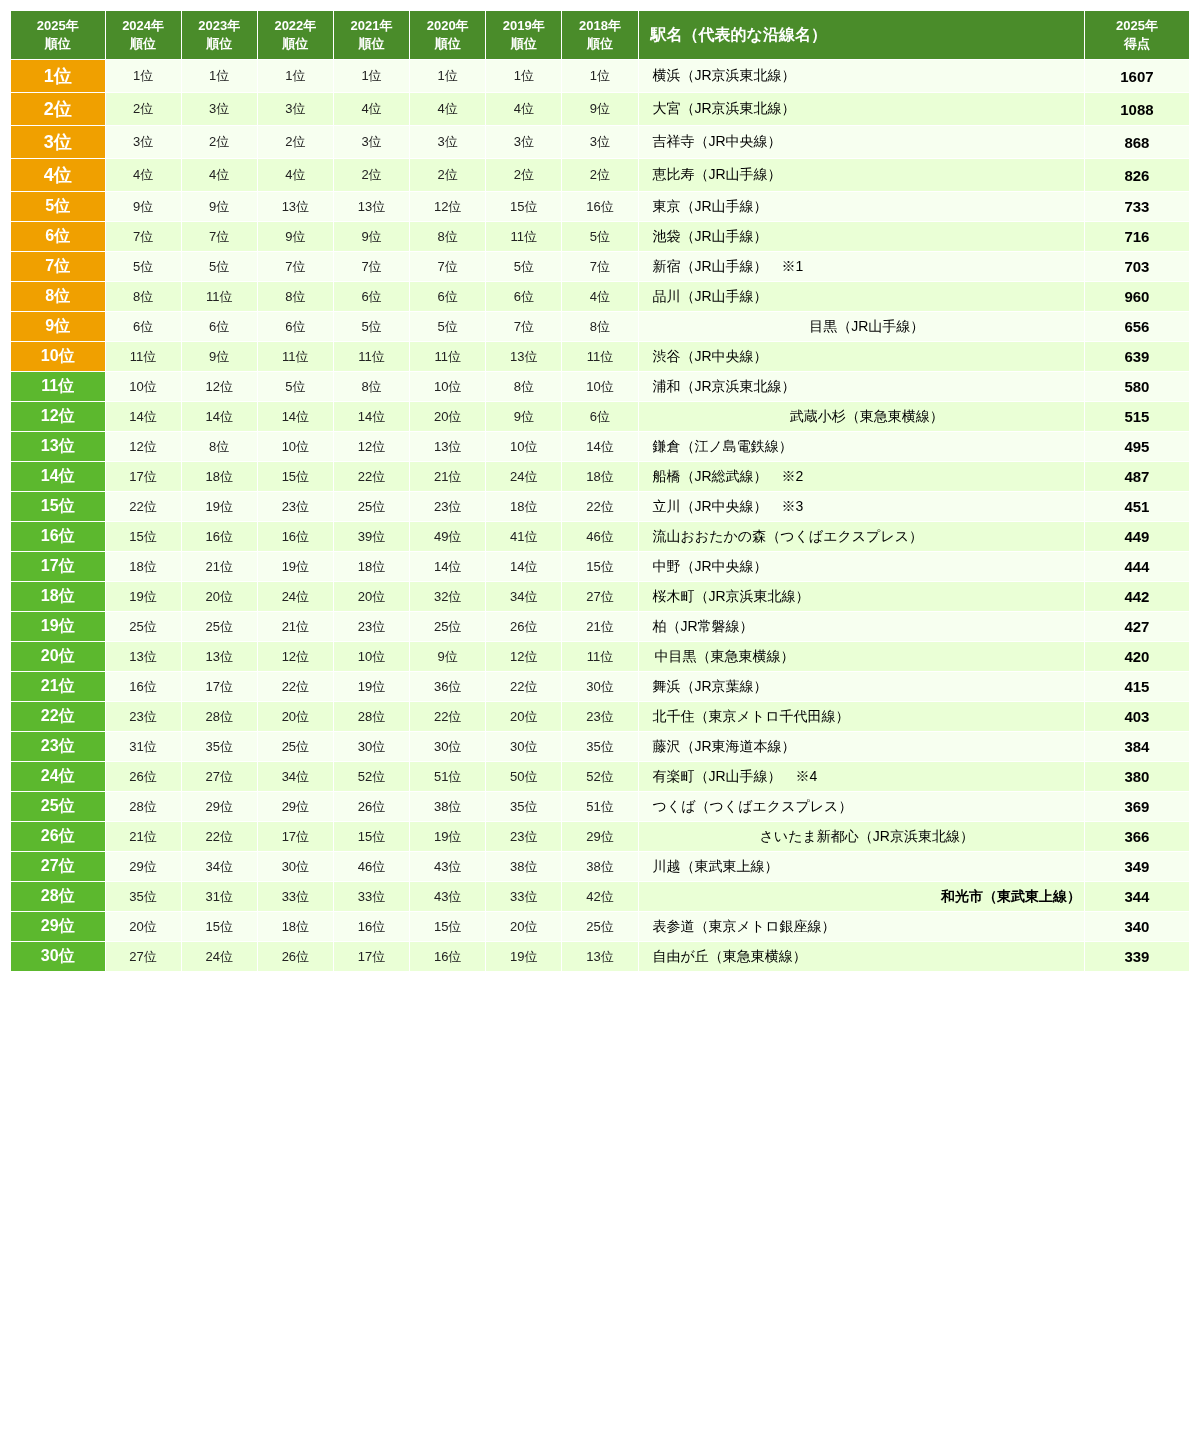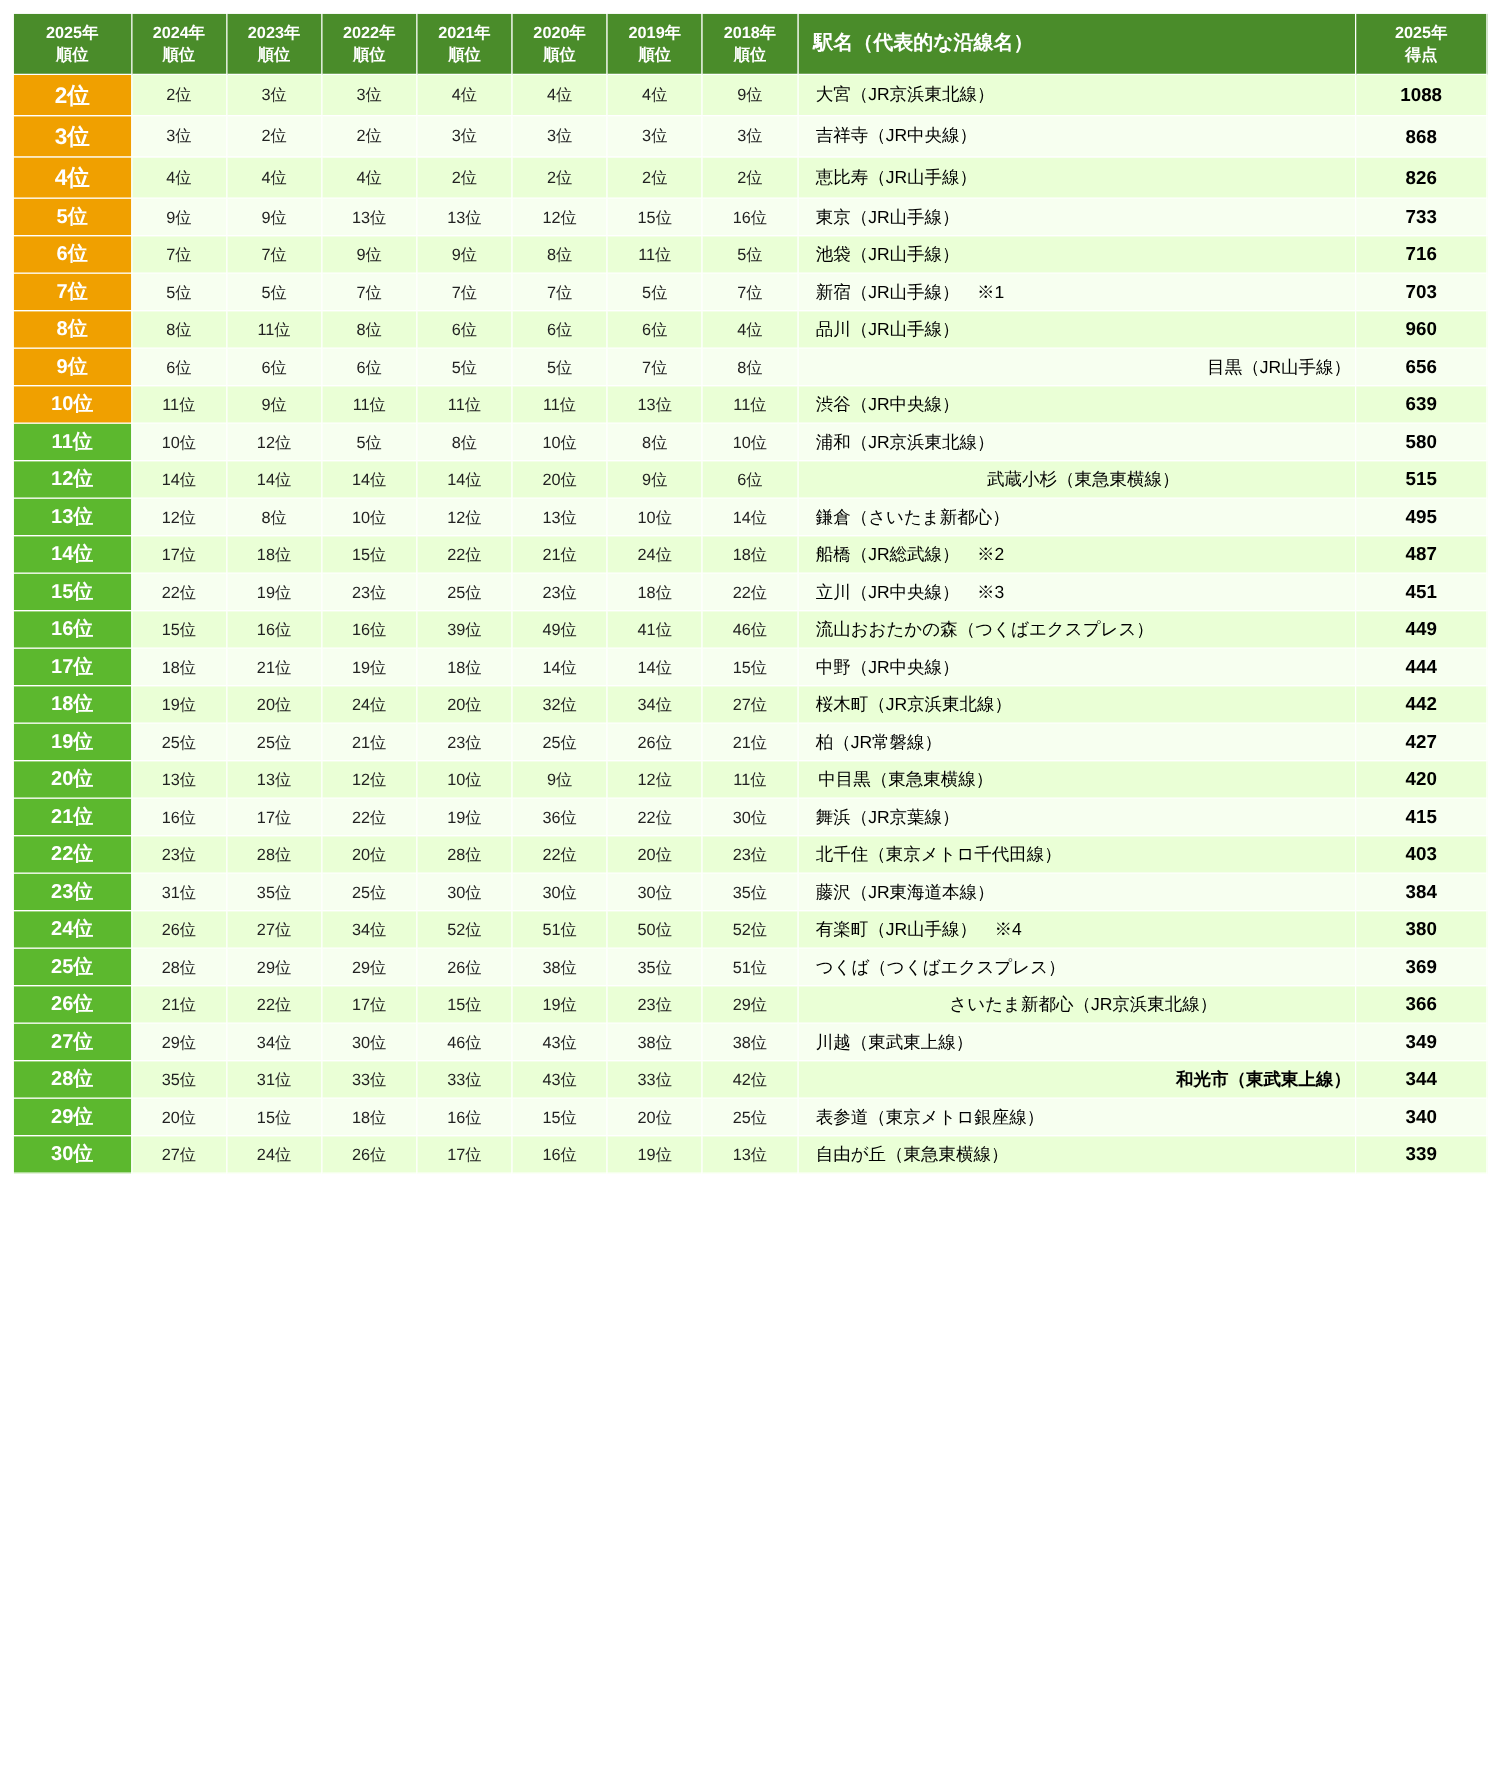--- a/index.html
+++ b/index.html
@@ -81,20 +81,32 @@
         <th class="year-col" style="white-space:pre-line">2019年
 順位</th>
         <th class="year-col" style="white-space:pre-line">2018年
 順位</th>
         <th class="station-col" style="white-space:pre-line; font-size:16px;">駅名（代表的な沿線名）</th>
         <th class="score-col" style="white-space:pre-line">2025年
 得点</th>
       </tr>
     </thead>
     <tbody id="table-body">
+    <tr style="background: rgb(247, 255, 240);">
+          <td class="rank-cell" style="background: rgb(240, 160, 0); color: rgb(255, 255, 255); font-weight: bold; font-size: 18px;">1位</td>
+          <td class="year-cell">1位</td>
+          <td class="year-cell">1位</td>
+          <td class="year-cell">1位</td>
+          <td class="year-cell">1位</td>
+          <td class="year-cell">1位</td>
+          <td class="year-cell">1位</td>
+          <td class="year-cell">1位</td>
+          <td class="station-cell" style="text-align: left;">横浜（JR京浜東北線）</td>
+          <td class="score-cell">1607</td>
+        </tr>
         <tr style="background: rgb(234, 255, 214);">
           <td class="rank-cell" style="background: rgb(240, 160, 0); color: rgb(255, 255, 255); font-weight: bold; font-size: 18px;">2位</td>
           <td class="year-cell">2位</td>
           <td class="year-cell">3位</td>
           <td class="year-cell">3位</td>
           <td class="year-cell">4位</td>
           <td class="year-cell">4位</td>
           <td class="year-cell">4位</td>
           <td class="year-cell">9位</td>
           <td class="station-cell" style="text-align: left;">大宮（JR京浜東北線）</td>
@@ -174,21 +186,21 @@
         </tr>
         <tr style="background: rgb(247, 255, 240);">
           <td class="rank-cell" style="background: rgb(240, 160, 0); color: rgb(255, 255, 255); font-weight: bold; font-size: 16px;">9位</td>
           <td class="year-cell">6位</td>
           <td class="year-cell">6位</td>
           <td class="year-cell">6位</td>
           <td class="year-cell">5位</td>
           <td class="year-cell">5位</td>
           <td class="year-cell">7位</td>
           <td class="year-cell">8位</td>
-          <td class="station-cell" style="text-align: right;">目黒（JR山手線）</td>
+          <td class="station-cell" style="text-align: center;">目黒（JR山手線）</td>
           <td class="score-cell">656</td>
         </tr>
         <tr style="background: rgb(234, 255, 214);">
           <td class="rank-cell" style="background: rgb(240, 160, 0); color: rgb(255, 255, 255); font-weight: bold; font-size: 16px;">10位</td>
           <td class="year-cell">11位</td>
           <td class="year-cell">9位</td>
           <td class="year-cell">11位</td>
           <td class="year-cell">11位</td>
           <td class="year-cell">11位</td>
           <td class="year-cell">13位</td>
@@ -222,21 +234,21 @@
         </tr>
         <tr style="background: rgb(247, 255, 240);">
           <td class="rank-cell" style="background: rgb(92, 184, 46); color: rgb(255, 255, 255); font-weight: bold; font-size: 16px;">13位</td>
           <td class="year-cell">12位</td>
           <td class="year-cell">8位</td>
           <td class="year-cell">10位</td>
           <td class="year-cell">12位</td>
           <td class="year-cell">13位</td>
           <td class="year-cell">10位</td>
           <td class="year-cell">14位</td>
-          <td class="station-cell" style="text-align: left;">鎌倉（さいたま新都心）</td>
+          <td class="station-cell" style="text-align: left;">鎌倉（江ノ島電鉄線）</td>
           <td class="score-cell">495</td>
         </tr>
         <tr style="background: rgb(234, 255, 214);">
           <td class="rank-cell" style="background: rgb(92, 184, 46); color: rgb(255, 255, 255); font-weight: bold; font-size: 16px;">14位</td>
           <td class="year-cell">17位</td>
           <td class="year-cell">18位</td>
           <td class="year-cell">15位</td>
           <td class="year-cell">22位</td>
           <td class="year-cell">21位</td>
           <td class="year-cell">24位</td>

